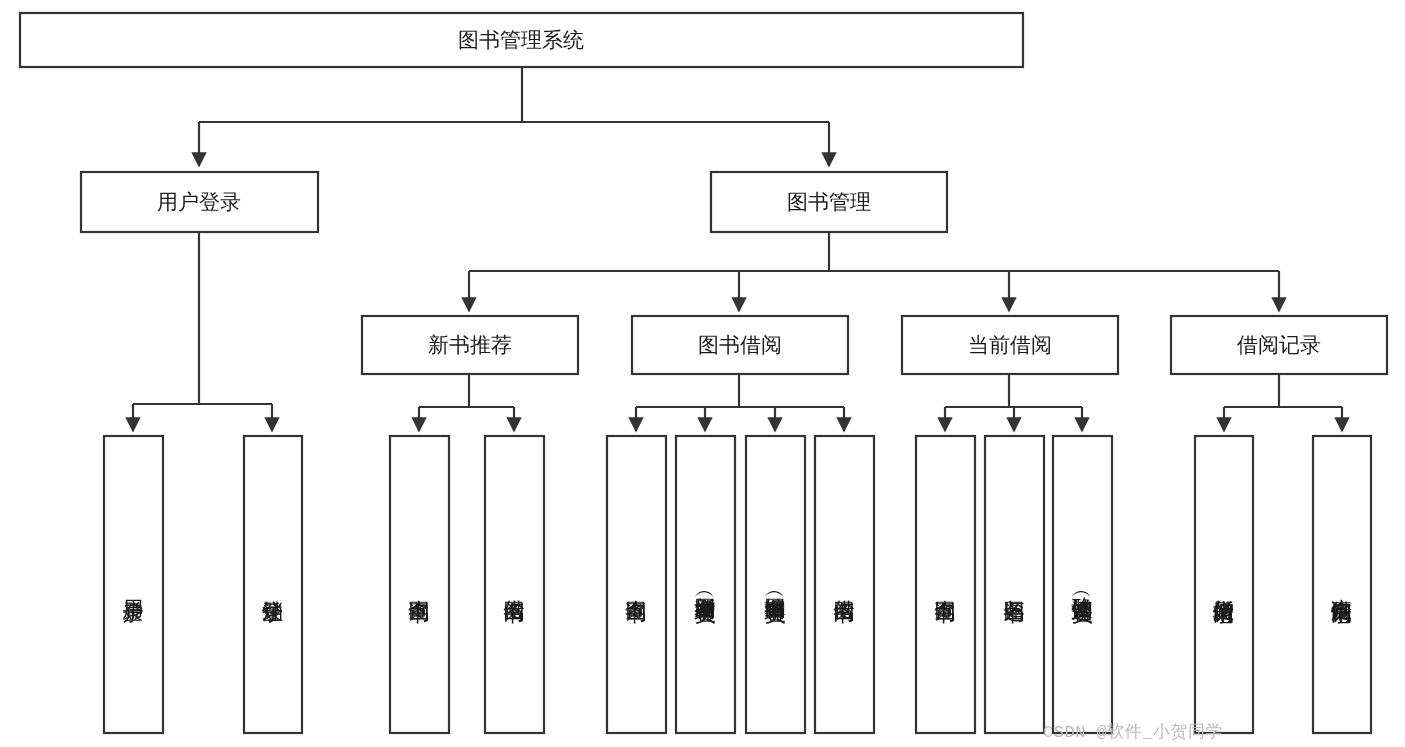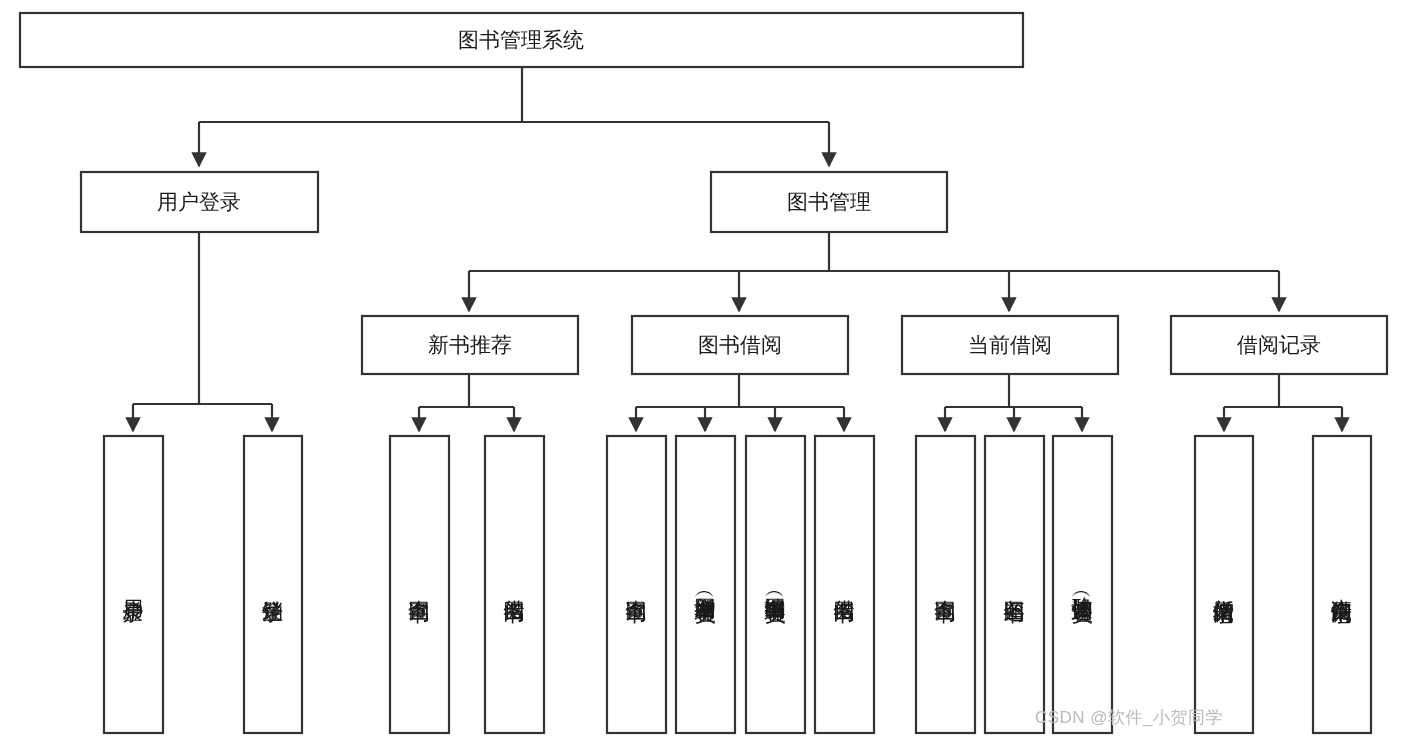--- a/index.html
+++ b/index.html
@@ -59,22 +59,22 @@
     line-height: 1;
     display: flex;
     align-items: center;
     justify-content: center;
     white-space: nowrap;
     pointer-events: none;
   }
   .watermark {
     position: absolute;
     right: 10px;
-    bottom: 18px;
-    font-family: Liberation Sans, sans-serif;
+    bottom: 4px;
+    font-family: Liberation Mono, monospace;
     font-size: 17px;
     color: #b9b9b9;
     letter-spacing: 0.5px;
     white-space: nowrap;
   }
 </style>
 </head>
 <body>
 
 <div id="diagram-root">

